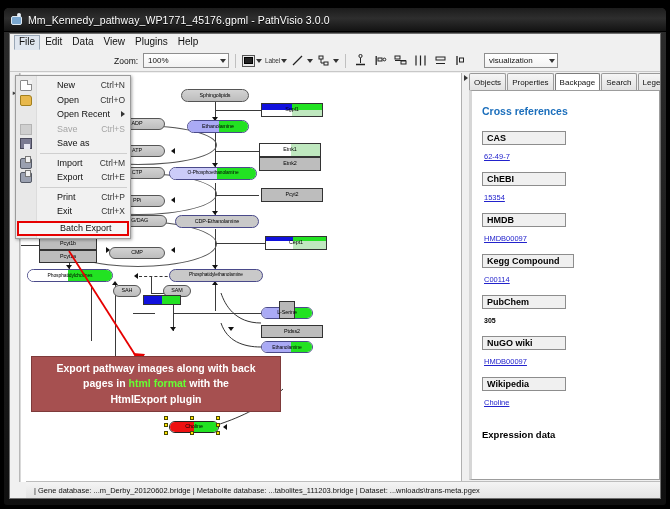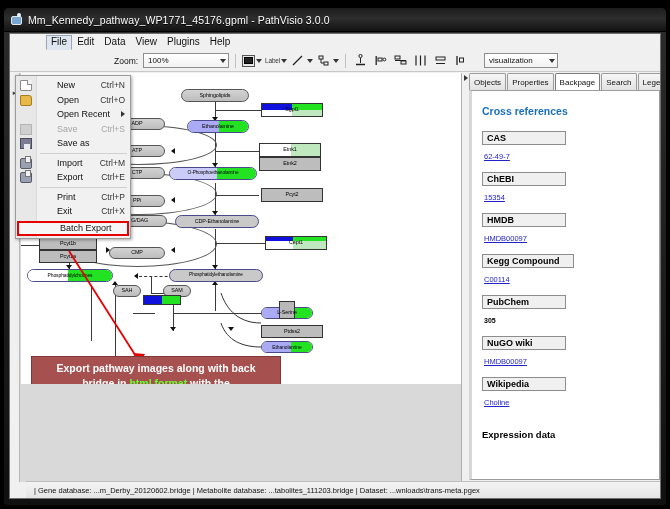--- a/index.html
+++ b/index.html
@@ -72,21 +72,20 @@
   
   #menubar {
     height: 16px;
     background: #f0f0f0;
     display: flex; align-items: center;
     padding-left: 4px;
     font-size: 10px;
     color: #111;
     position: relative;
     z-index: 40;
-    margin-left: 32px;
   }
   .menu-item {
     padding: 1px 5px 2px 5px;
     white-space: nowrap;
     cursor: default;
   }
   .menu-item.open {
     background: #dfe6ef;
     border: 1px solid #9aa7b6;
     border-bottom: 1px solid #dfe6ef;
@@ -164,21 +163,21 @@
     width: 10px; height: 409px;
     background: #f0f0f0;
     border-right: 1px solid #b8b8b8;
     font-size: 7px;
     color: #444;
     display: flex; justify-content: center;
     padding-top: 16px;
   }
   #canvas {
     position: absolute; left: 11px; top: 0;
-    width: 441px; height: 311px;
+    width: 441px; height: 409px;
     background: #ffffff;
     overflow: hidden;
   }
   
   .node {
     position: absolute;
     display: flex; align-items: center; justify-content: center;
     font-size: 5.4px;
     color: #000;
     text-align: center;
@@ -754,21 +753,21 @@
           </div>
 
           <svg id="arrow-svg">
             <line x1="48" y1="178" x2="118" y2="288" stroke="#e60000" stroke-width="1.8"></line>
             <polygon points="118,292 112,280 124,281" fill="#e60000"></polygon>
           </svg>
 
           <div id="annotation">
             <div>
               <span>Export pathway images along with back</span><br>
-              <span>bridge in </span><span class="hl">html format</span><span> with the</span><br>
+              <span>pages in </span><span class="hl">html format</span><span> with the</span><br>
               <span>HtmlExport plugin</span>
             </div>
           </div>
         </div>
       </div>
 
       <div id="sidebar">
         <div id="tabs">
           <div class="tab">Objects</div>
           <div class="tab">Properties</div>

